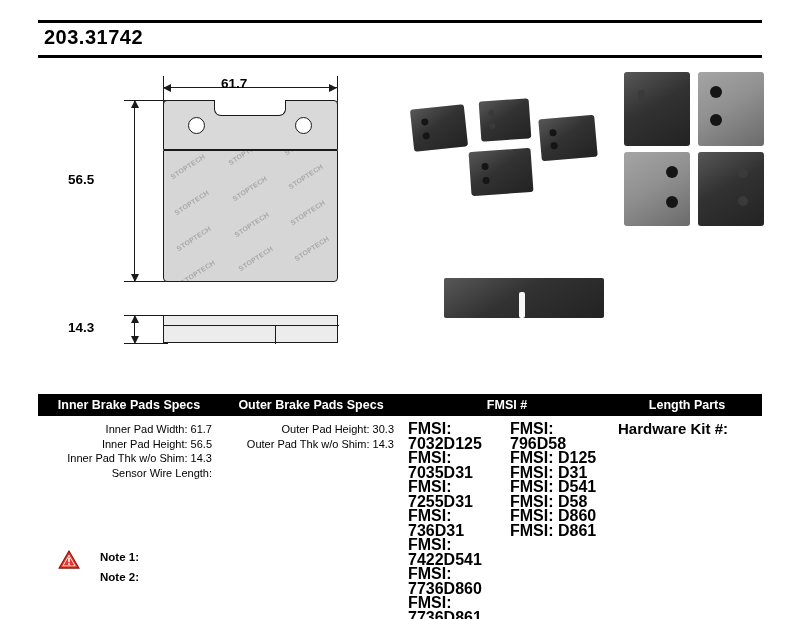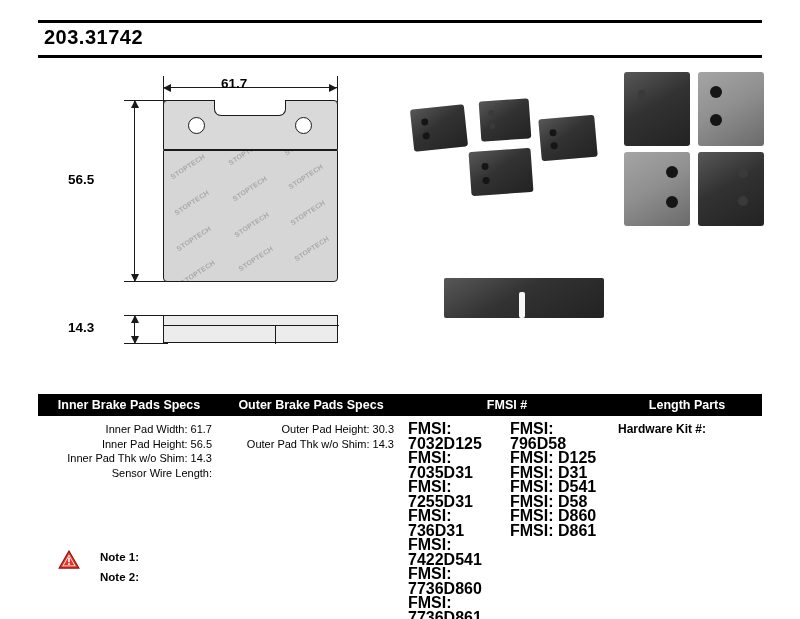--- a/index.html
+++ b/index.html
@@ -112,21 +112,21 @@
   .tbl-head {
     background: #000; color: #fff; text-align: center;
     font-size: 12.5px; font-weight: bold; height: 22px; line-height: 22px;
   }
   .tbl-body { padding-top: 6px; }
   .spec-row { font-size: 11px; font-weight: normal; line-height: 14.5px; }
   .spec-right { text-align: right; padding-right: 8px; }
   .fmsi-grid { display: flex; padding-left: 6px; padding-top: 6px; }
   .fmsi-col { width: 50%; }
   .fmsi-row { font-size: 16px; font-weight: bold; line-height: 14.5px; }
-  .rel-row { font-size: 12px; font-weight: bold; line-height: 14.5px; padding-left: 6px; padding-top: 6px; }
+  .rel-row { font-size: 15px; font-weight: bold; line-height: 14.5px; padding-left: 6px; padding-top: 6px; }
 
   
   .notes { position: absolute; left: 38px; top: 548px; width: 400px; }
   .note-line { font-size: 11.5px; font-weight: bold; margin-left: 62px; line-height: 19px; }
   .warn-icon { position: absolute; left: 20px; top: 2px; width: 22px; height: 19px; }
 </style>
 </head>
 <body>
 
 <div class="sheet">

